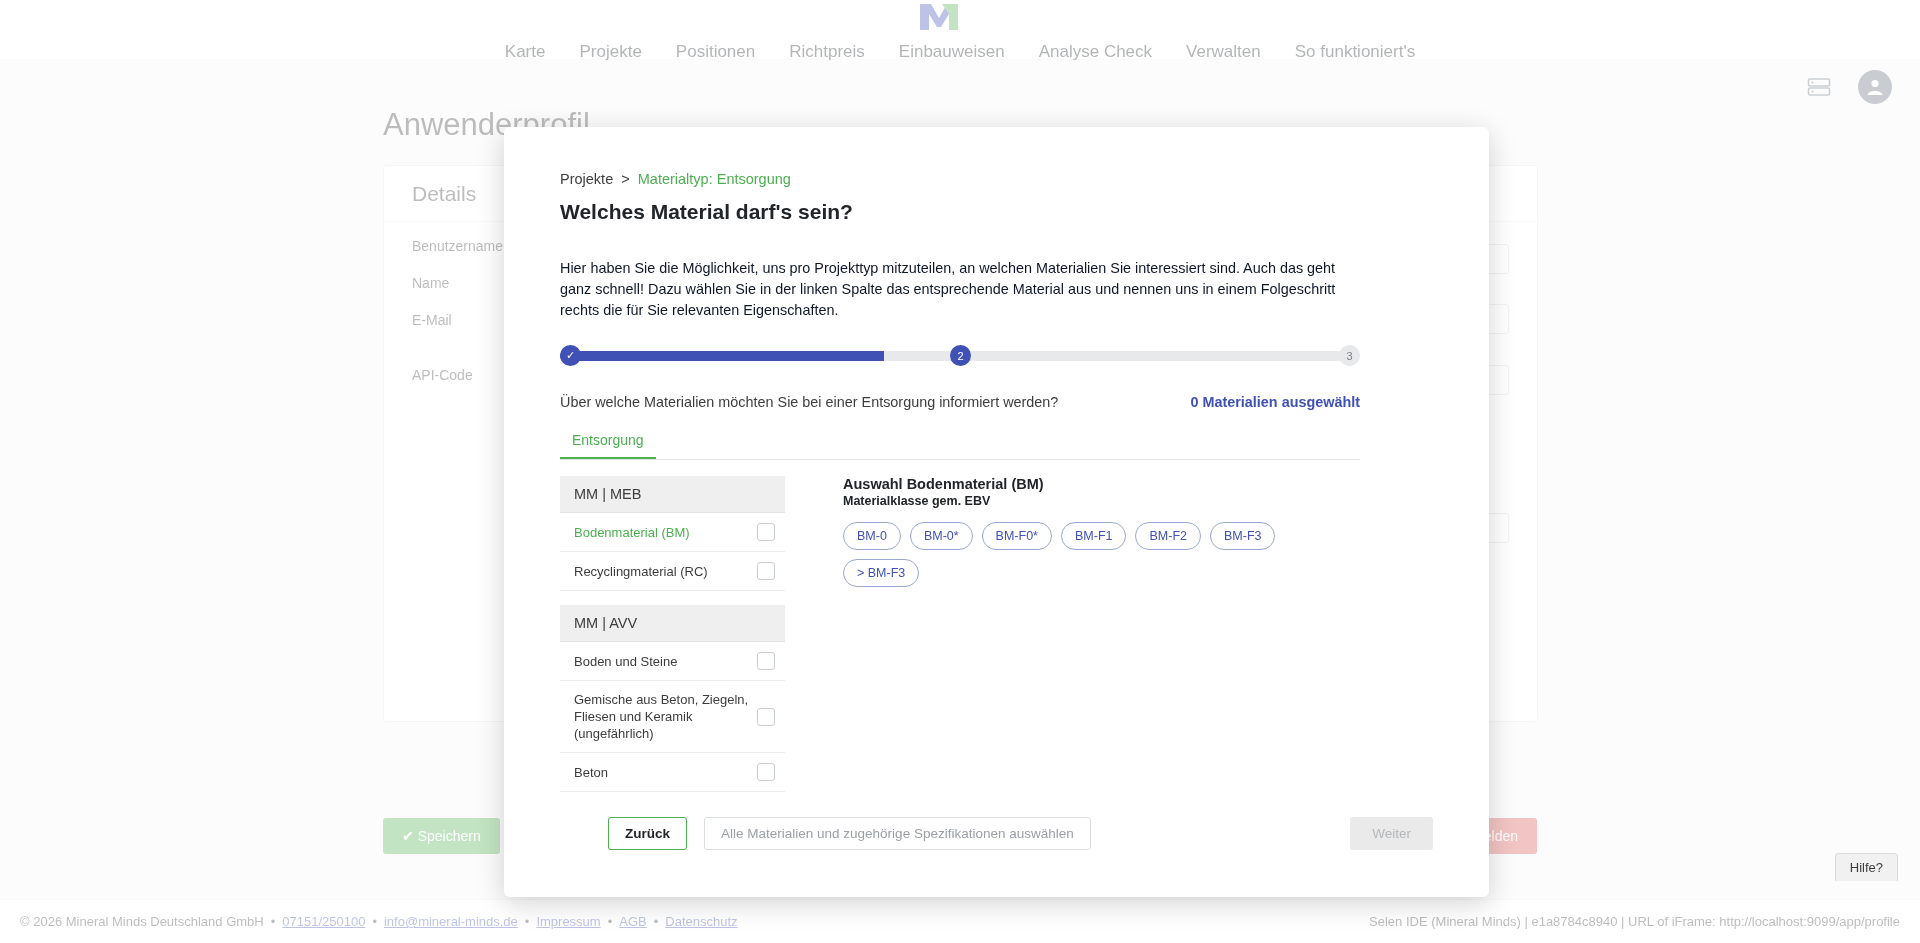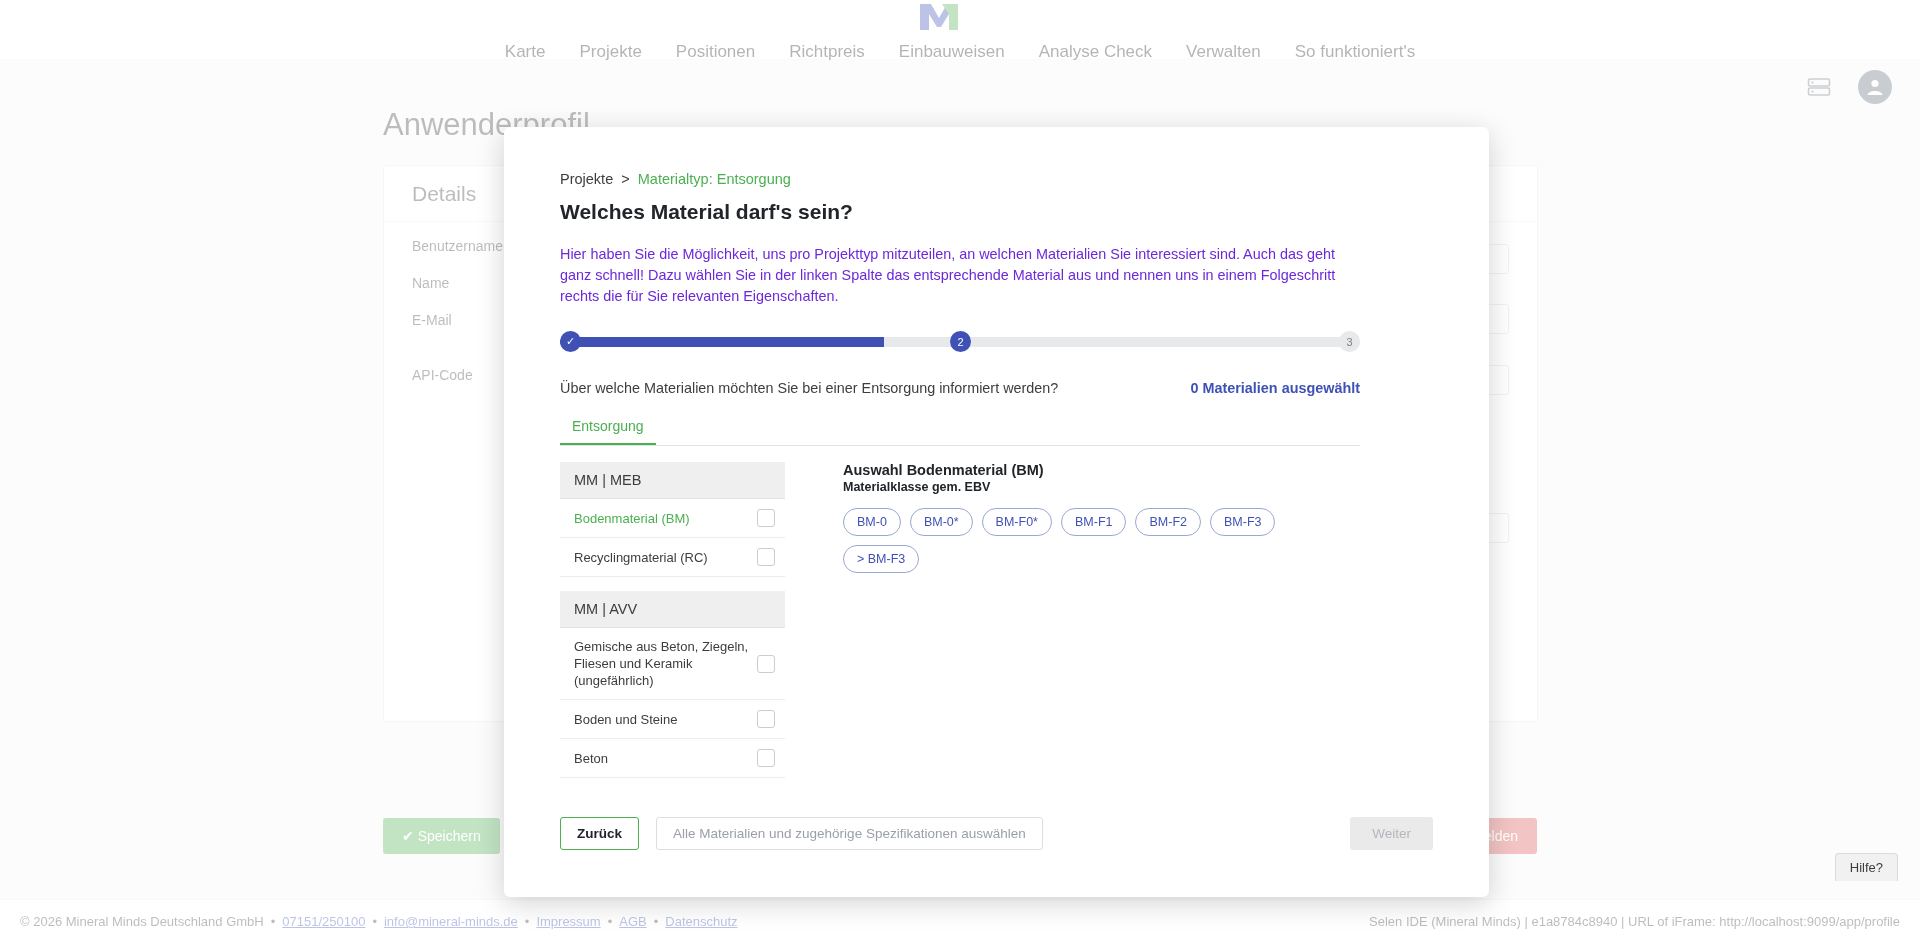--- a/index.html
+++ b/index.html
@@ -82,21 +82,21 @@
     position: absolute; left: 504px; top: 127px; width: 985px; height: 770px;
     background: #ffffff; border-radius: 6px;
     box-shadow: 0 6px 28px rgba(0,0,0,0.18);
     z-index: 11;
     padding: 0 56px;
   }
   .breadcrumb { margin-top: 44px; font-size: 14.5px; color: #3d3d3d; }
   .breadcrumb .crumb-link { color: #4caf50; cursor: pointer; }
   .breadcrumb .sep { color: #3d3d3d; margin: 0 4px; }
   .modal-title { margin-top: 13px; font-size: 21px; color: #212529; font-weight: 700; }
-  .modal-desc { margin-top: 20px; font-size: 14.4px; line-height: 21px; color: #6d28d9; width: 800px; }
+  .modal-desc { margin-top: 34px; font-size: 14.4px; line-height: 21px; color: #0f172a; width: 800px; }
 
   
   .stepper { position: relative; margin-top: 24px; height: 22px; width: 800px; }
   .stepper-track {
     position: absolute; top: 6px; left: 0; right: 0; height: 10px;
     background: #e7e9eb; border-radius: 5px;
   }
   .stepper-fill {
     position: absolute; top: 6px; left: 0; width: 40.5%; height: 10px;
     background: #3f51b5; border-radius: 5px 0 0 5px;
@@ -157,20 +157,21 @@
 
   
   .modal-footer {
     position: absolute; left: 56px; right: 56px; bottom: 47px;
     display: flex; align-items: center;
   }
   .btn-back {
     border: 1px solid #4caf50; color: #212529; background: #fff;
     border-radius: 3px; padding: 8px 16px; font-size: 13.5px; cursor: pointer;
     font-weight: 700;
+    margin-left: 48px;
   }
   .btn-selectall {
     margin-left: 17px; border: 1px solid #dcdfe2; color: #9aa0a6; background: #fff;
     border-radius: 3px; padding: 8px 16px; font-size: 13.5px; cursor: pointer;
   }
   .btn-next {
     margin-left: auto; border: none; background: #eaeaea; color: #b3b7bb;
     border-radius: 3px; padding: 9px 22px; font-size: 13.5px; cursor: not-allowed;
   }
 
@@ -307,25 +308,25 @@
           <span class="mat-check"></span>
         </div>
         <div class="mat-row">
           <span class="mat-label">Recyclingmaterial (RC)</span>
           <span class="mat-check"></span>
         </div>
 
         <div class="group-head" style="margin-top:14px;">MM | AVV</div>
 
         <div class="mat-row">
+          <span class="mat-label">Boden und Steine</span>
+          <span class="mat-check"></span>
+        </div>
+        <div class="mat-row">
           <span class="mat-label">Gemische aus Beton, Ziegeln, Fliesen und Keramik (ungefährlich)</span>
-          <span class="mat-check"></span>
-        </div>
-        <div class="mat-row">
-          <span class="mat-label">Boden und Steine</span>
           <span class="mat-check"></span>
         </div>
         <div class="mat-row">
           <span class="mat-label">Beton</span>
           <span class="mat-check"></span>
         </div>
         <div class="mat-row">
           <span class="mat-label">Bitumengemische mit Ausnahme von 01* und 03*</span>
 
         </div>

